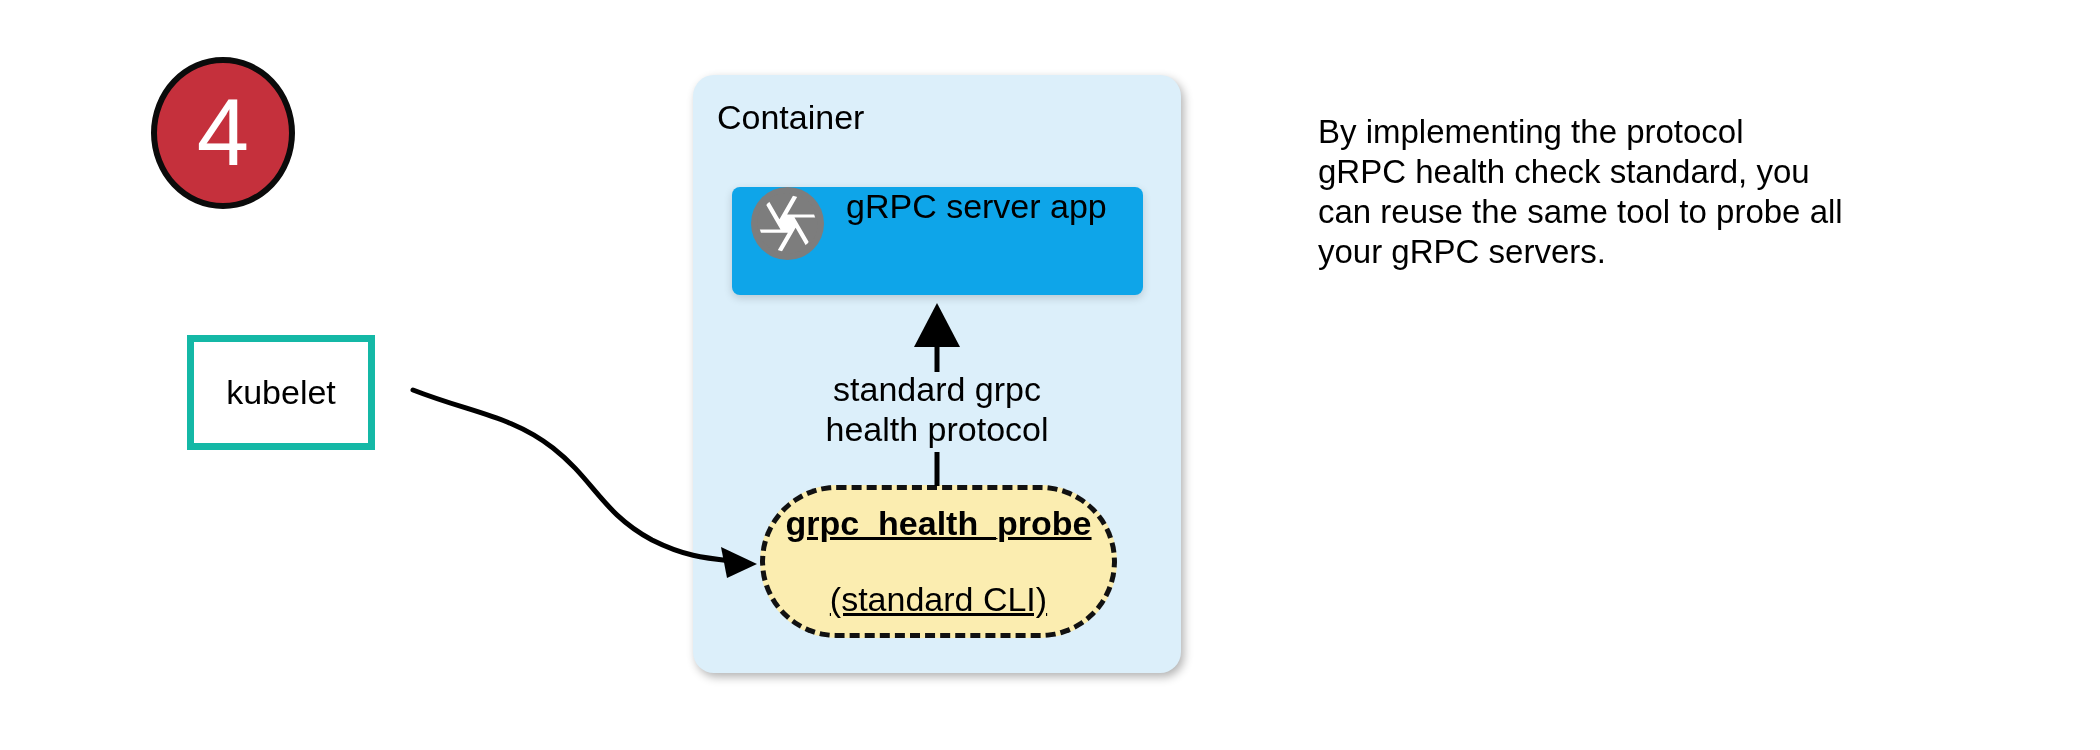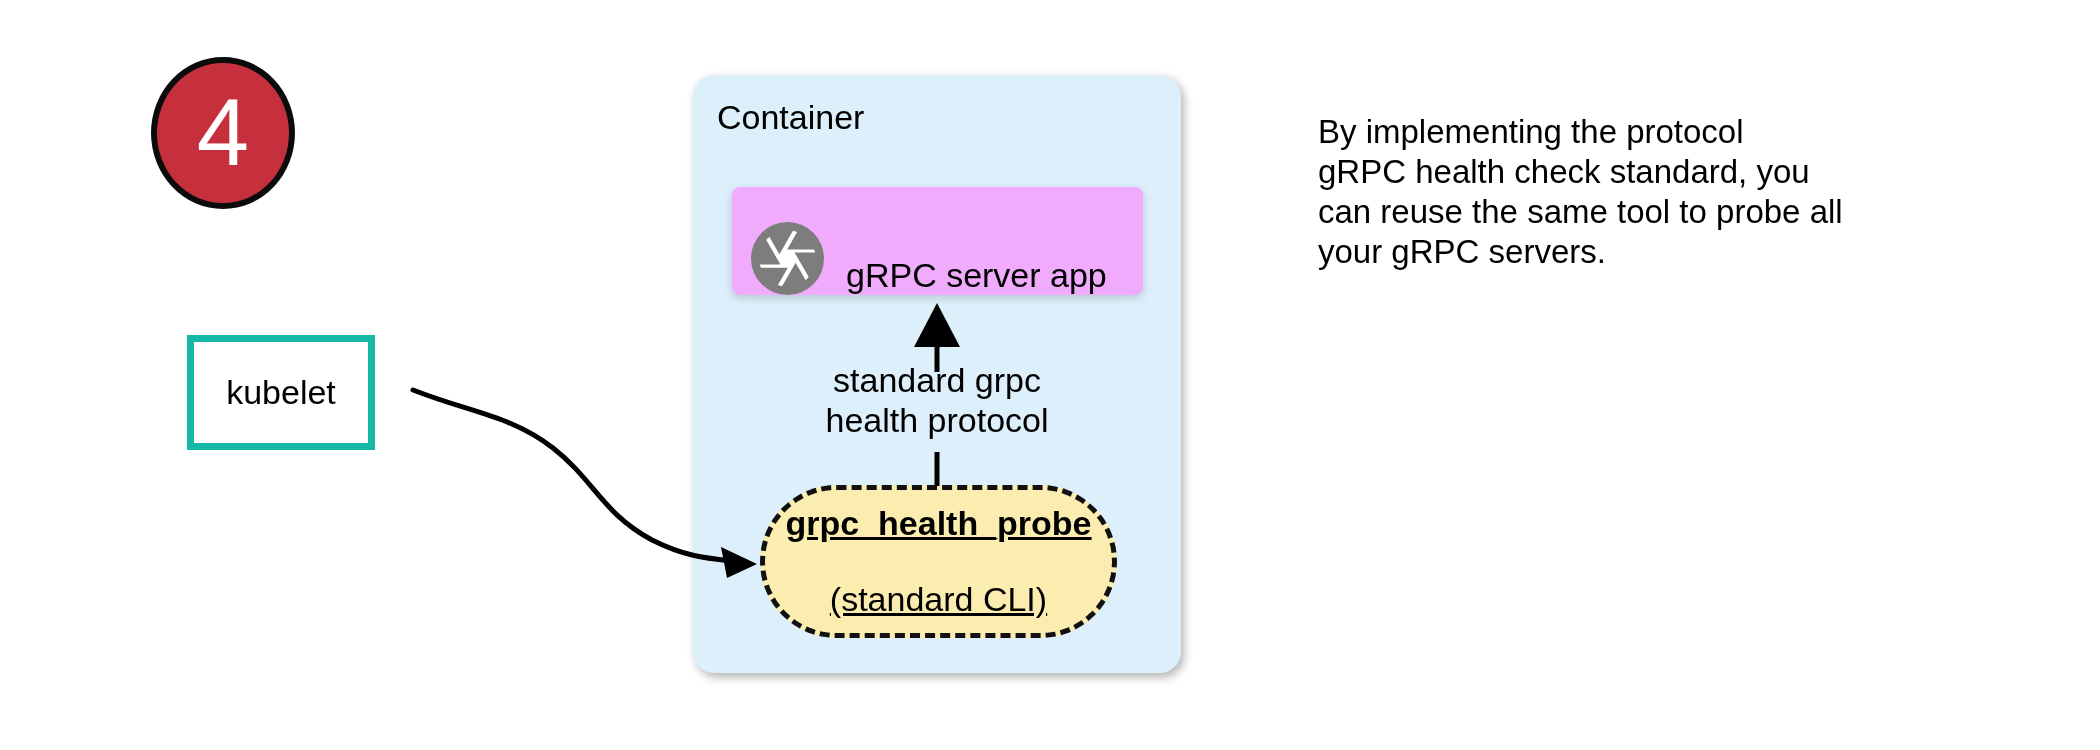--- a/index.html
+++ b/index.html
@@ -33,41 +33,41 @@
   
   .container-box{
     position:absolute;left:693px;top:75px;width:488px;height:598px;
     background:var(--container-blue);border-radius:21px;
     box-shadow:3px 4px 10px rgba(0,0,0,0.30);z-index:1;
   }
   .container-title{position:absolute;left:24px;top:22px;font-size:34px;line-height:40px;}
 
   .server-box{
     position:absolute;left:39px;top:112px;width:411px;height:108px;
-    background:#f0abfc;border-radius:8px;
+    background:#0ea5e9;border-radius:8px;
     box-shadow:0 3px 8px rgba(0,0,0,0.16);
-    display:flex;align-items:flex-end;gap:22px;padding-left:19px;
+    display:flex;align-items:flex-start;gap:22px;padding-left:19px;
   }
   .server-label{font-size:34px;}
   .aperture{width:73px;height:73px;display:block;flex:0 0 auto;}
   .icon-gray{fill:var(--icon-gray);}
 
   .pill{
     position:absolute;left:67px;top:410px;width:357px;height:153px;
     background:var(--pill-yellow);border:5px dashed #111111;border-radius:77px;
     display:flex;flex-direction:column;align-items:center;justify-content:center;
     line-height:41px;
     text-decoration:underline;
   }
   .pill-title{font-size:34px;font-weight:bold;}
   .pill-sub{font-size:34px;margin-top:35px;}
 
   
   .protocol-label{
-    position:absolute;left:787px;top:360px;width:300px;
+    position:absolute;left:787px;top:369px;width:300px;
     text-align:center;font-size:34px;line-height:40px;z-index:4;
   }
   .exec-label{
     position:absolute;left:451px;top:416px;
     background:#ffffff;padding:2px 6px;
     font-size:34px;white-space:nowrap;z-index:5;
   }
   .exec-label b{font-weight:bold;}
 
   .annotation{

